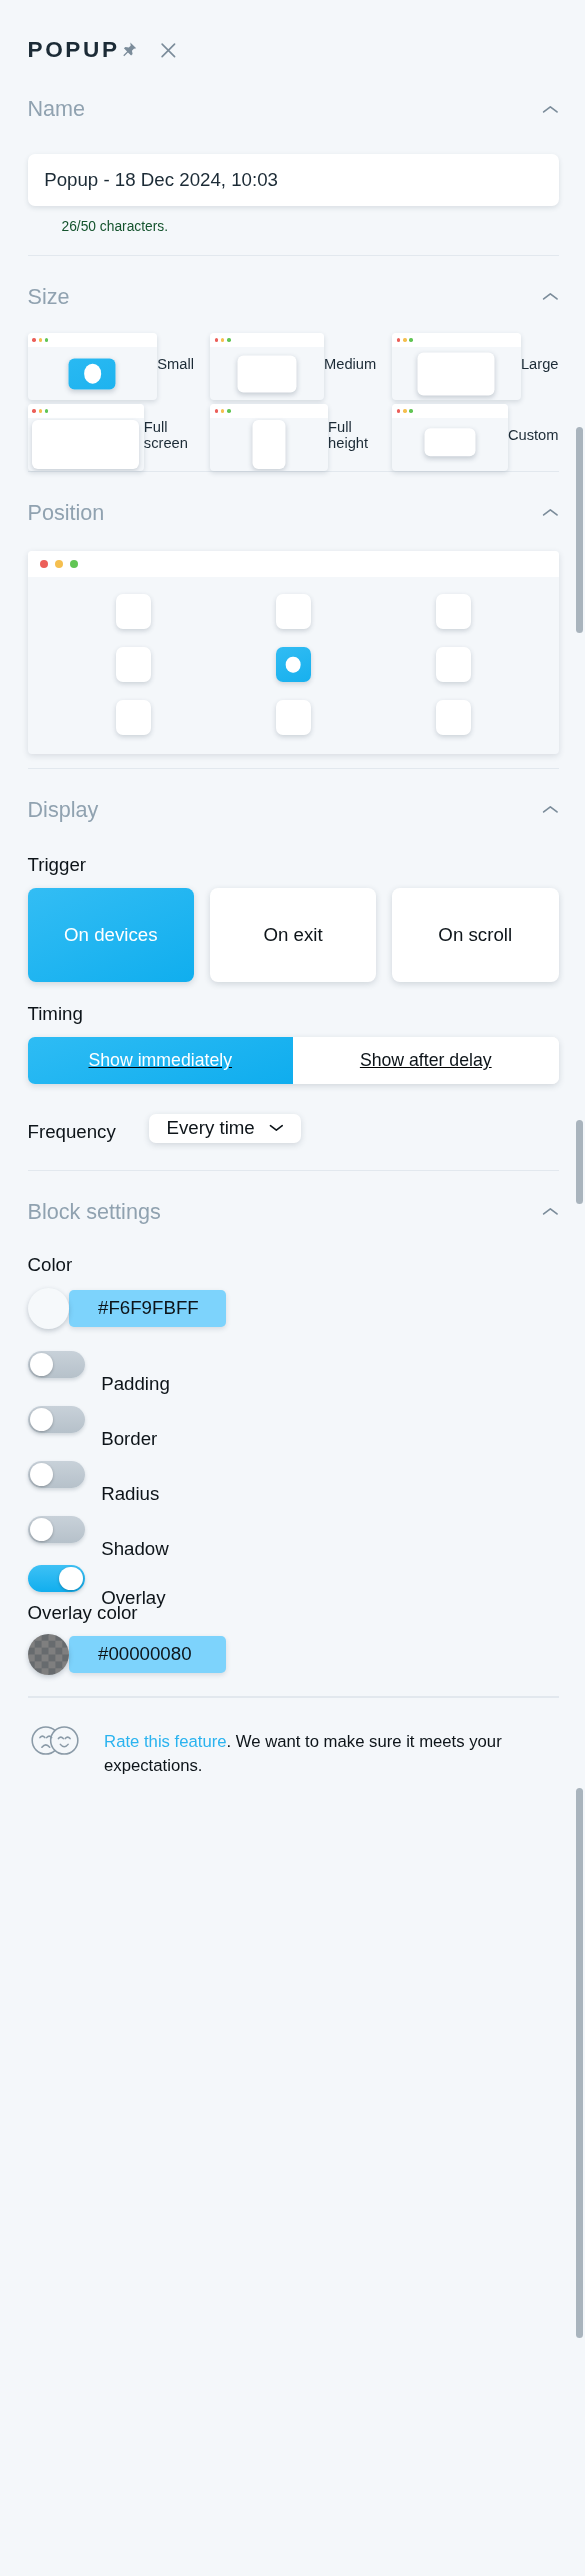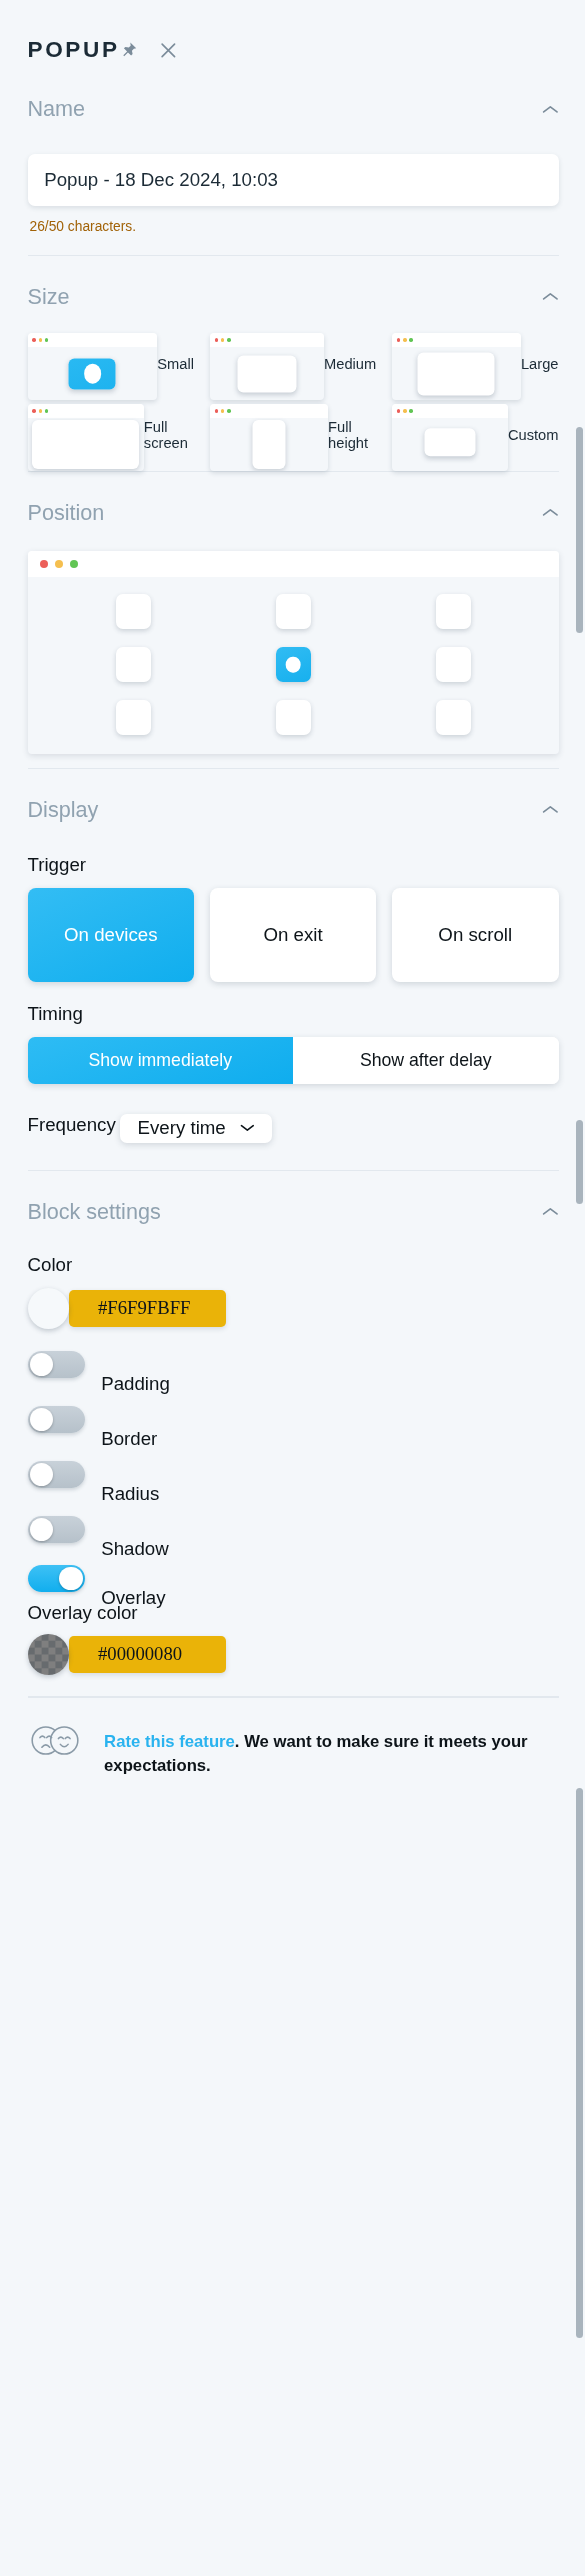--- a/index.html
+++ b/index.html
@@ -64,22 +64,23 @@
     border-radius: 6.9px;
     box-shadow: 0 2px 4.9px rgba(40,60,80,.13);
     padding: 0 16.7px;
     font-size: 18.7px;
     color: #1c2b36;
     font-family: "Liberation Sans", sans-serif;
     outline: none;
   }
   .char-count {
     font-size: 13.8px;
-    color: #a16207;
+    color: #14532d;
     padding: 12.8px 0 21.6px 2px;
+    margin-left: 32px;
   }
 
   
   .size-grid {
     display: grid;
     grid-template-columns: repeat(3, 1fr);
     column-gap: 15.7px;
     row-gap: 3.9px;
     padding-top: 13.8px;
   }
@@ -218,42 +219,43 @@
     color: #ffffff;
   }
 
   
   .seg {
     display: flex;
     border-radius: 6.9px;
     overflow: hidden;
     box-shadow: 0 2px 5.9px rgba(40,60,80,.17);
     background: #fff;
+    text-decoration: underline;
   }
   .seg-item {
     flex: 1;
     height: 47px;
     display: flex;
     align-items: center;
     justify-content: center;
     font-size: 17.7px;
     color: #0d1419;
     background: #ffffff;
     cursor: pointer;
   }
   .seg-item.sel {
     background: linear-gradient(160deg, #2ebcf4 0%, #0fadee 100%);
     color: #ffffff;
   }
 
   
   .freq-row {
     display: flex;
-    align-items: flex-start;
-    gap: 4px;
+    align-items: flex-end;
+    gap: 33px;
     padding: 29.5px 0 27.5px 0;
   }
   .freq-label { font-size: 18.7px; color: #0d1419; }
   .freq-select {
     display: flex;
     align-items: center;
     gap: 13.8px;
     background: #ffffff;
     border-radius: 6.9px;
     box-shadow: 0 2px 5.9px rgba(40,60,80,.17);
@@ -275,29 +277,28 @@
     align-items: center;
     position: relative;
     height: 45px;
     margin-bottom: 5.9px;
   }
   .color-pill {
     position: absolute;
     left: 41px;
     height: 37px;
     min-width: 157px;
-    background: #eab308;
+    background: #7dd3fc;
     border-radius: 4.9px;
     box-shadow: 0 2px 4.9px rgba(40,60,80,.15);
     display: flex;
     align-items: center;
     padding: 0 13.8px 0 29.5px;
     font-size: 18.7px;
     color: #0d1419;
-    font-family: Liberation Serif, serif;
   }
   .swatch {
     position: relative;
     z-index: 2;
     width: 41px; height: 41px;
     border-radius: 50%;
     box-shadow: 0 2px 4.9px rgba(40,60,80,.25);
     cursor: pointer;
   }
   .swatch.light { background: #f6f9fb; }
@@ -346,21 +347,20 @@
     font-family: "Liberation Serif", serif;
     cursor: pointer;
   }
 
   
   .footer {
     display: flex;
     align-items: flex-start;
     gap: 21.6px;
     padding: 25.5px 0 0 0;
-    font-weight: bold;
   }
   .footer-text {
     font-size: 16.7px;
     color: #0d1419;
     line-height: 1.45;
     padding-top: 5.9px;
   }
   .footer-link {
     color: #2ab3ef;
     cursor: pointer;

